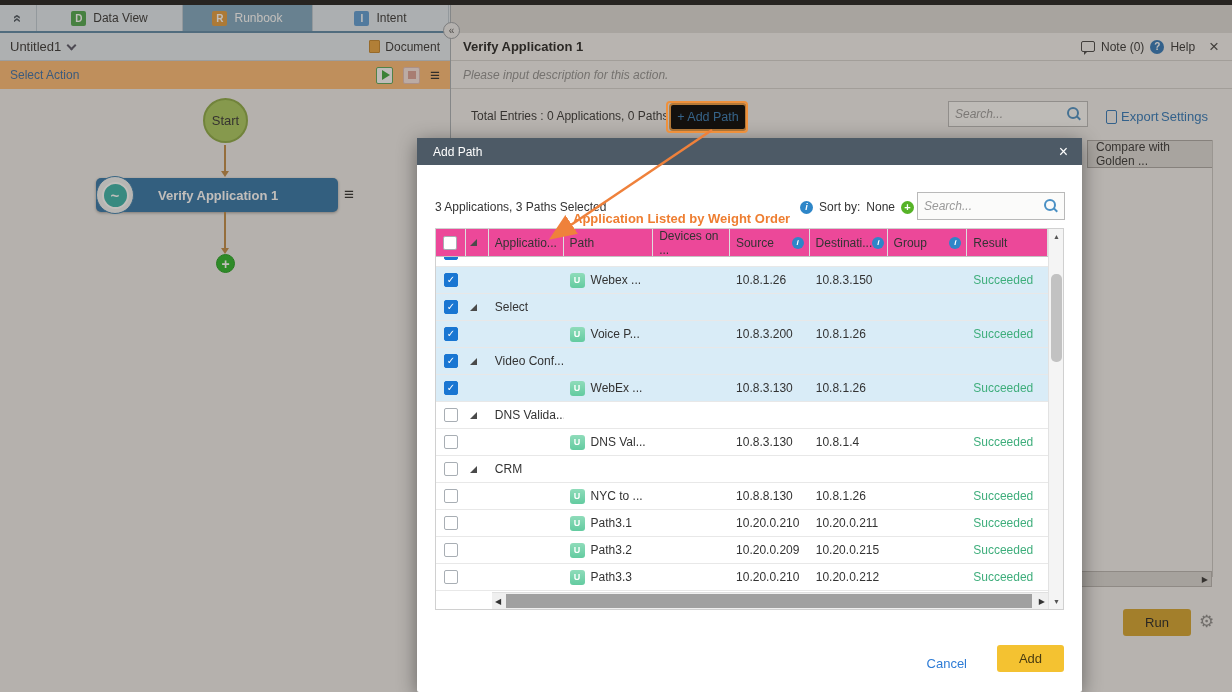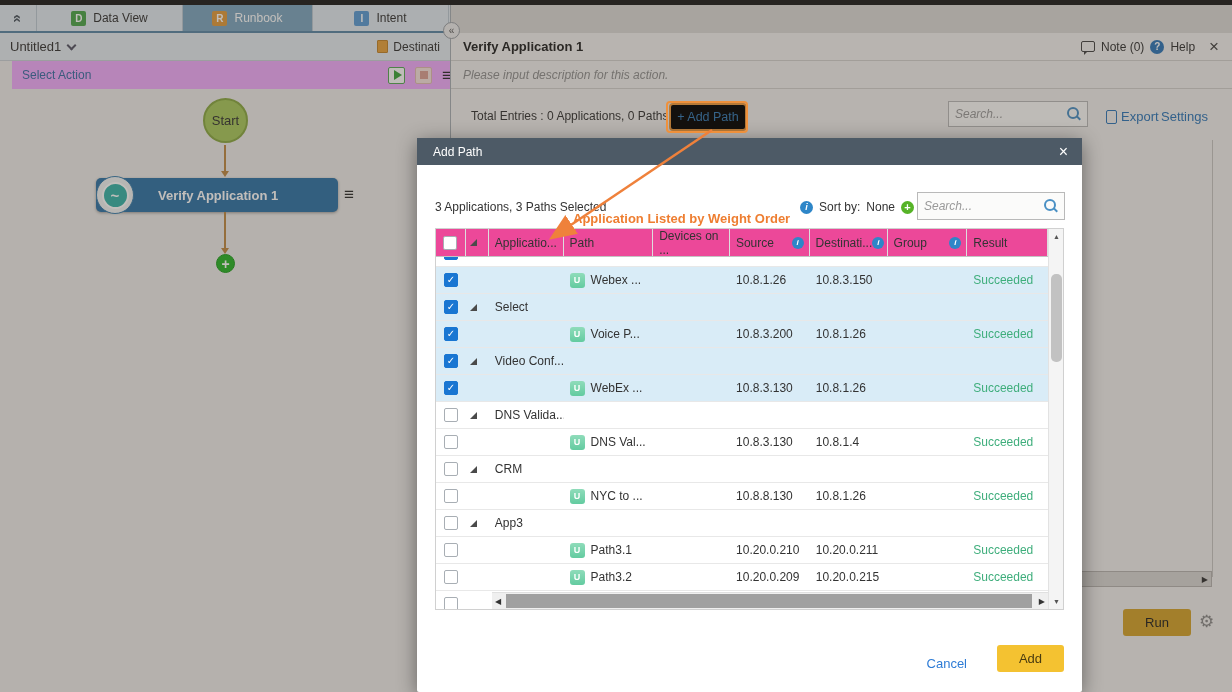--- a/index.html
+++ b/index.html
@@ -20,21 +20,21 @@
   .tabicon { width:15px; height:15px; border-radius:2px; color:#fff; font-size:10px; font-weight:bold; display:flex; align-items:center; justify-content:center; }
   .ti-d { background:#4ca64c; } .ti-r { background:#e09b3d; } .ti-i { background:#5b9bd5; }
   .divider-circle { position:absolute; left:443px; top:17px; width:17px; height:17px; border-radius:50%; background:#ececec; border:1px solid #9aa0a6; color:#555; font-size:10px; display:flex; align-items:center; justify-content:center; z-index:5; }
 
   .untitled-bar { position:absolute; left:0; top:28px; width:450px; height:28px; background:#e4ebf1; border-bottom:1px solid #c9d0d6; display:flex; align-items:center; padding:0 10px; }
   .untitled-bar .name { font-size:13px; color:#333; }
   .chev-down { width:7px; height:7px; border-right:2px solid #556; border-bottom:2px solid #556; transform:rotate(45deg); margin:-3px 0 0 7px; }
   .doc-right { margin-left:auto; display:flex; align-items:center; gap:5px; color:#333; }
   .doc-icon { width:11px; height:13px; background:#e8a33d; border:1px solid #c2832a; border-radius:1px; }
 
-  .selaction-bar { position:absolute; left:12px; top:56px; width:450px; height:28px; background:#f0abfc; display:flex; align-items:center; padding:0 10px; }
+  .selaction-bar { position:absolute; left:0; top:56px; width:450px; height:28px; background:#fdba74; display:flex; align-items:center; padding:0 10px; }
   .selaction-bar .lbl { color:#3a6ea5; }
   .runctrl { margin-left:auto; display:flex; align-items:center; gap:10px; }
   .play-btn { width:17px; height:17px; background:#fdfdfd; border:1px solid #58a758; border-radius:2px; display:flex; align-items:center; justify-content:center; }
   .play-tri { width:0; height:0; border-left:8px solid #3aa53a; border-top:5px solid transparent; border-bottom:5px solid transparent; margin-left:2px; }
   .stop-btn { width:17px; height:17px; background:#f6e3dd; border:1px solid #e0bcb2; border-radius:2px; display:flex; align-items:center; justify-content:center; }
   .stop-sq { width:8px; height:8px; background:#dba094; }
   .burger { font-size:17px; color:#2b2b2b; line-height:17px; font-weight:bold; }
 
   
   .start-node { position:absolute; left:203px; top:93px; width:45px; height:45px; border-radius:50%; background:#a8c95e; border:2px solid #8aa943; display:flex; align-items:center; justify-content:center; font-size:13px; color:#333; }
@@ -151,21 +151,21 @@
         <span>Intent</span>
       </div>
     </div>
     <div class="divider-circle">«</div>
 
     <div class="untitled-bar">
       <span class="name">Untitled1</span>
       <span class="chev-down"></span>
       <span class="doc-right">
         <span class="doc-icon"></span>
-        <span>Destinati</span>
+        <span>Document</span>
       </span>
     </div>
 
     <div class="selaction-bar">
       <span class="lbl">Select Action</span>
       <span class="runctrl">
         <span class="play-btn">
             <span class="play-tri"></span>
           </span>
         <span class="stop-btn">
@@ -205,20 +205,21 @@
     <div class="addpath-btn">+ Add Path</div>
     <div class="search-box rp-search">
       <input placeholder="Search..." style="">
       <span class="mag"></span>
     </div>
     <div class="export-link">
       <span class="export-icon"></span>
       <span>Export</span>
     </div>
     <div class="settings-link">Settings</div>
+    <div class="compare-tab">Compare with Golden ...</div>
     <div class="rp-vline"></div>
     <div class="bg-hscroll">
         <span class="arr">▶</span>
       </div>
     <div class="run-btn">Run</div>
     <div class="gear-icn">⚙</div>
   </div>
 
   <div class="dim"></div>
 
@@ -454,37 +455,20 @@
             <div class="tcell c5">
               <span>10.8.8.130</span>
             </div>
             <div class="tcell c6">
               <span>10.8.1.26</span>
             </div>
             <div class="tcell c7"></div>
             <div class="tcell c8">
               <span class="ok">Succeeded</span>
             </div>
-          </div>
-          <div class="trow">
-            <div class="tcell c0">
-              <span class="cb"></span>
-            </div>
-            <div class="tcell c1">
-              <span class="tri"></span>
-            </div>
-            <div class="tcell c2">
-              <span>App3</span>
-            </div>
-            <div class="tcell c3"></div>
-            <div class="tcell c4"></div>
-            <div class="tcell c5"></div>
-            <div class="tcell c6"></div>
-            <div class="tcell c7"></div>
-            <div class="tcell c8"></div>
           </div>
           <div class="trow">
             <div class="tcell c0">
               <span class="cb"></span>
             </div>
             <div class="tcell c1"></div>
             <div class="tcell c2"></div>
             <div class="tcell c3">
               <span class="uicon">U</span>
               <span>Path3.1</span>

